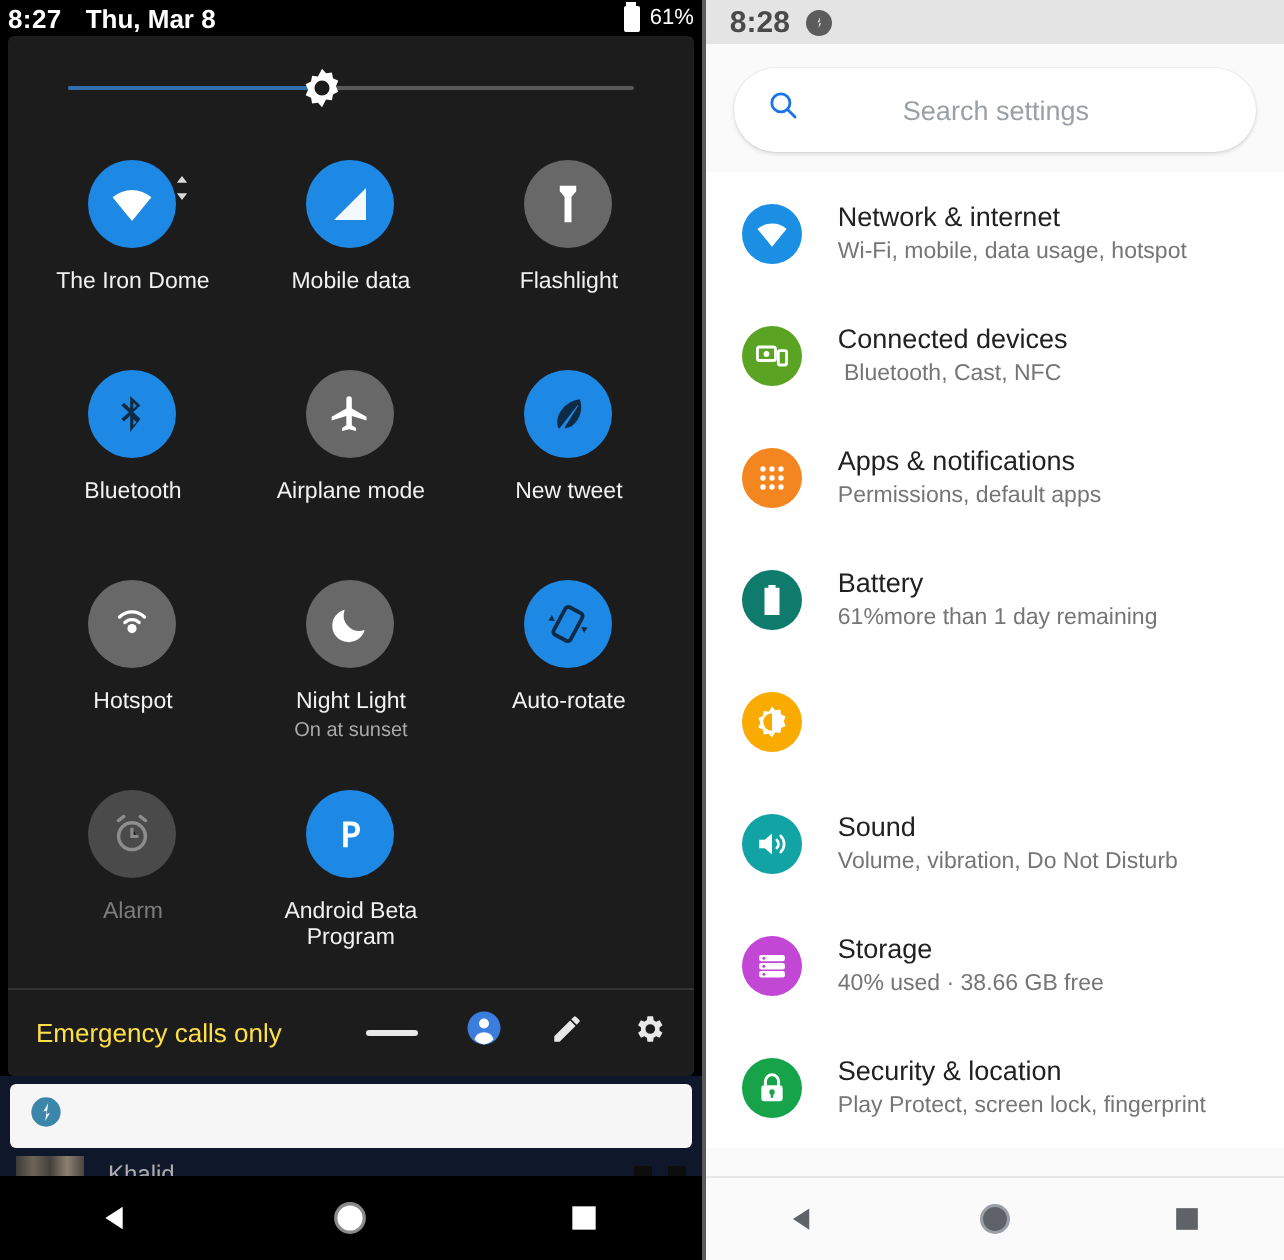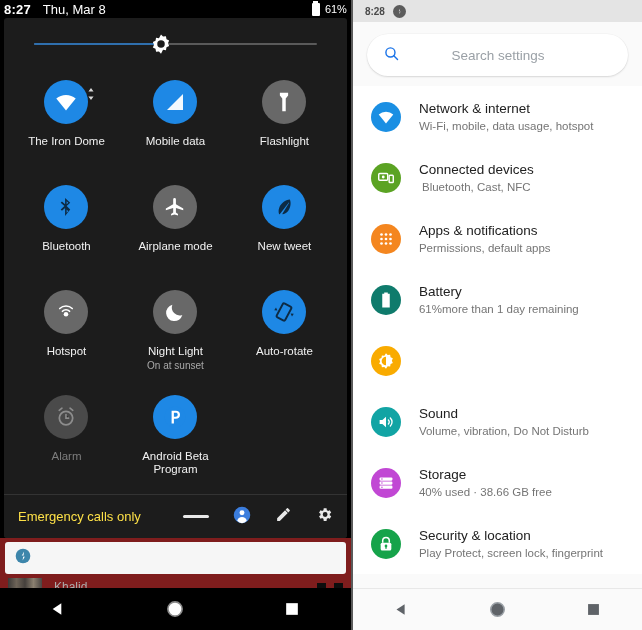--- a/index.html
+++ b/index.html
@@ -19,21 +19,21 @@
     overflow: hidden;
   }
   .qs-statusbar {
     height: 18px;
     display: flex; align-items: center;
     padding: 0 4px;
     color: #fff;
     background: #000;
   }
   .qs-sb-time { font-size: 13px; font-weight: bold; letter-spacing: .2px; }
-  .qs-sb-date { font-size: 13px; font-weight: normal; margin-left: 12px; }
+  .qs-sb-date { font-size: 13px; font-weight: bold; margin-left: 12px; }
   .qs-sb-right { margin-left: auto; display: flex; align-items: center; gap: 5px; }
   .qs-sb-batt-pct { font-size: 11px; font-weight: normal; }
   .batt-glyph { width: 8px; height: 13px; position: relative; display: inline-block; }
   .batt-glyph::before {
     content: ""; position: absolute; left: 1.5px; top: -2px; width: 5px; height: 2px; background: #fff;
   }
   .batt-glyph::after {
     content: ""; position: absolute; left: 0; top: 0; width: 8px; height: 13px; background: #fff; border-radius: 1px;
   }
 
@@ -106,21 +106,21 @@
     padding: 0 14px;
   }
   .qs-footer-text { font-size: 13px; color: #fde047; }
   .qs-footer-icons { margin-left: auto; display: flex; align-items: center; gap: 24px; }
   .ft-dash { width: 26px; height: 3px; background: #e8e8e8; border-radius: 2px; }
 
   
   .notif-area {
     position: relative;
     height: 56px;
-    background: #7f1d1d;
+    background: #0f172a;
     overflow: hidden;
   }
   .notif-card {
     position: absolute; left: 5px; right: 5px; top: 4px;
     height: 32px; background: #f6f6f6; border-radius: 3px;
     display: flex; align-items: center; padding: 0 10px;
   }
   .notif-row2 {
     position: absolute; left: 0; right: 0; top: 38px;
     height: 22px; display: flex; align-items: center; padding: 0 8px;
@@ -137,21 +137,21 @@
   #right-panel {
     position: relative;
     width: 290px; height: 630px;
     background: #fafafa;
     overflow: hidden;
   }
   .st-statusbar {
     height: 22px; background: #e4e4e4;
     display: flex; align-items: center; padding: 0 12px; gap: 8px;
   }
-  .st-sb-time { font-size: 10px; color: #4a4a4a; font-weight: bold; }
+  .st-sb-time { font-size: 15px; color: #4a4a4a; font-weight: bold; }
   .st-sb-icon {
     width: 13px; height: 13px; border-radius: 50%;
     background: #5c5c5c; display: flex; align-items: center; justify-content: center;
   }
   .search-wrap { padding: 12px 14px 10px 14px; background: #fafafa; }
   .search-bar {
     height: 42px; background: #fff; border-radius: 21px;
     display: flex; align-items: center; padding: 0 16px;
     box-shadow: 0 1px 2px rgba(0,0,0,.13), 0 0 0 .5px rgba(0,0,0,.04);
   }

